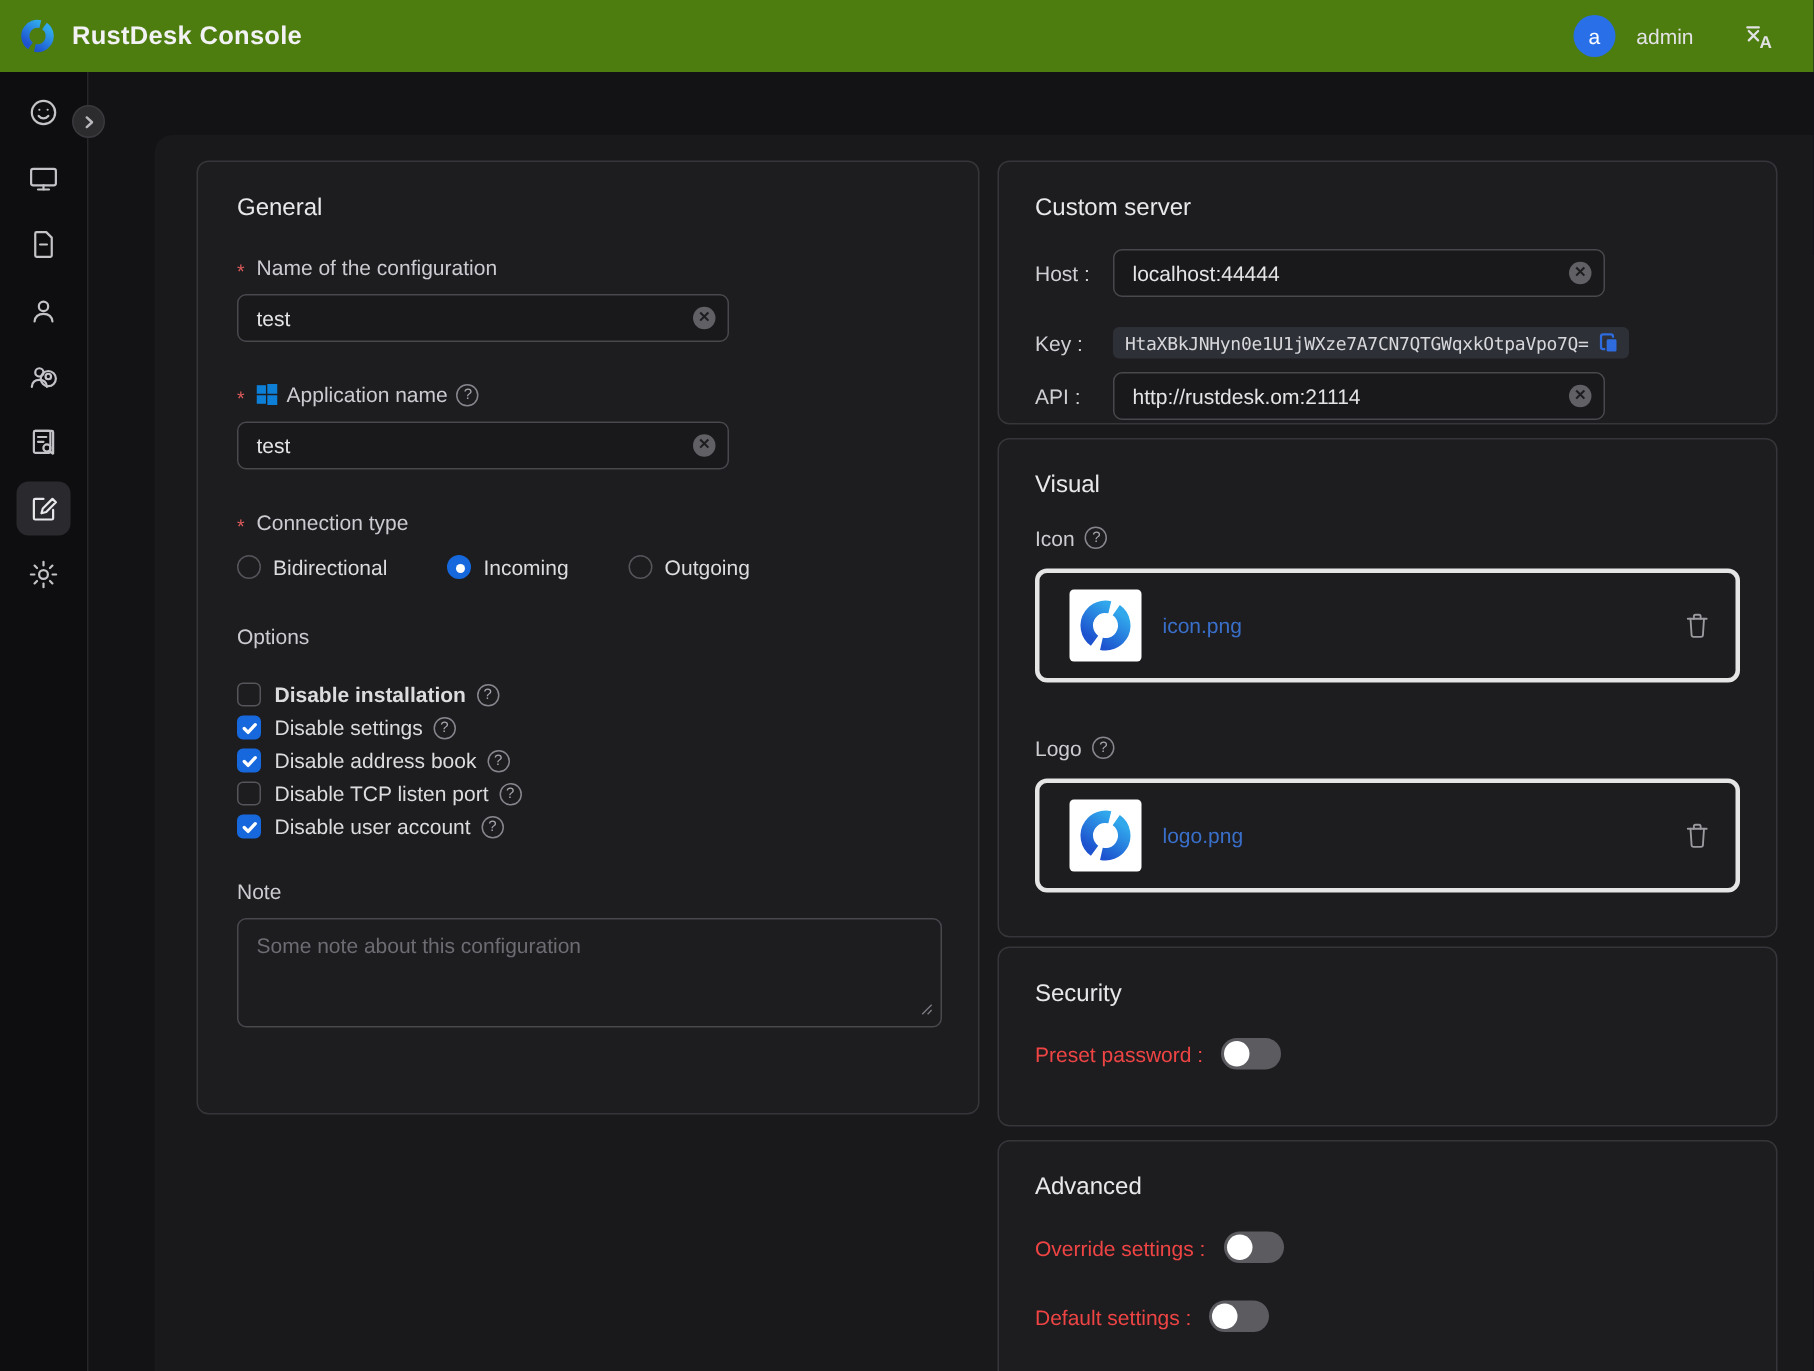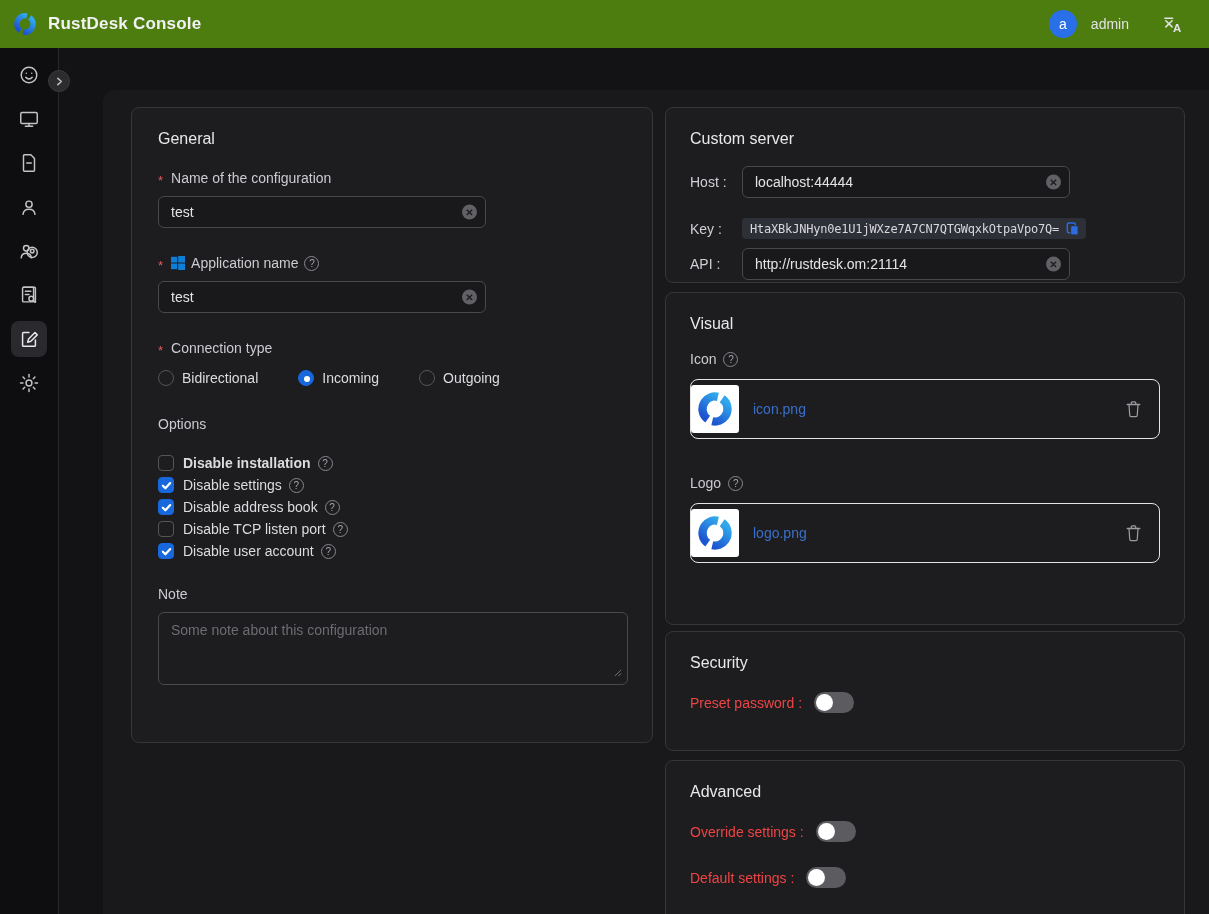--- a/index.html
+++ b/index.html
@@ -83,23 +83,23 @@
 
   
   .srv-row { display:flex; align-items:center; margin-top:12px; }
   .srv-row .srv-label { width:52px; font-size:14px; color:#cfcfd4; flex:0 0 auto; }
   .key-chip { display:flex; align-items:center; gap:6px; background:#2d3037; border-radius:4px;
     padding:3px 6px 3px 8px; margin-top:10px; }
   .key-chip .key-text { font-family:"DejaVu Sans Mono", monospace; font-size:12px; color:#d8d8dc; letter-spacing:-0.2px; }
   .copy-btn { width:15px; height:15px; flex:0 0 auto; }
 
   
-  .file-label { display:flex; align-items:flex-end; gap:7px; font-size:14px; color:#cbcbd0; margin:18px 0 12px; }
-  .file-row { height:60px; border:1px solid #e5e5e5; border-radius:8px; display:flex; align-items:center;
-    padding:0 16px 0 0; }
+  .file-label { display:flex; align-items:flex-start; gap:7px; font-size:14px; color:#cbcbd0; margin:18px 0 12px; }
+  .file-row { height:76px; border:3px solid #e5e5e5; border-radius:8px; display:flex; align-items:center;
+    padding:0 16px 0 20px; }
   .thumb { width:48px; height:48px; background:#fff; border-radius:3px; display:flex; align-items:center; justify-content:center; }
   .file-name { margin-left:14px; font-size:14px; color:#3a6fc9; }
   .trash { margin-left:auto; width:18px; height:18px; }
   .trash svg { stroke:#9a9a9f; fill:none; stroke-width:1.4; stroke-linecap:round; stroke-linejoin:round; }
 
   
   .toggle-row { display:flex; align-items:center; gap:12px; margin-top:20px; font-size:14px; color:#ef4444; }
   .toggle { width:40px; height:21px; border-radius:11px; background:#5b5b60; position:relative; flex:0 0 auto; }
   .toggle::after { content:""; position:absolute; left:2px; top:2px; width:17px; height:17px; border-radius:50%; background:#fff; }
   .card-advanced .toggle-row + .toggle-row { margin-top:25px; }

